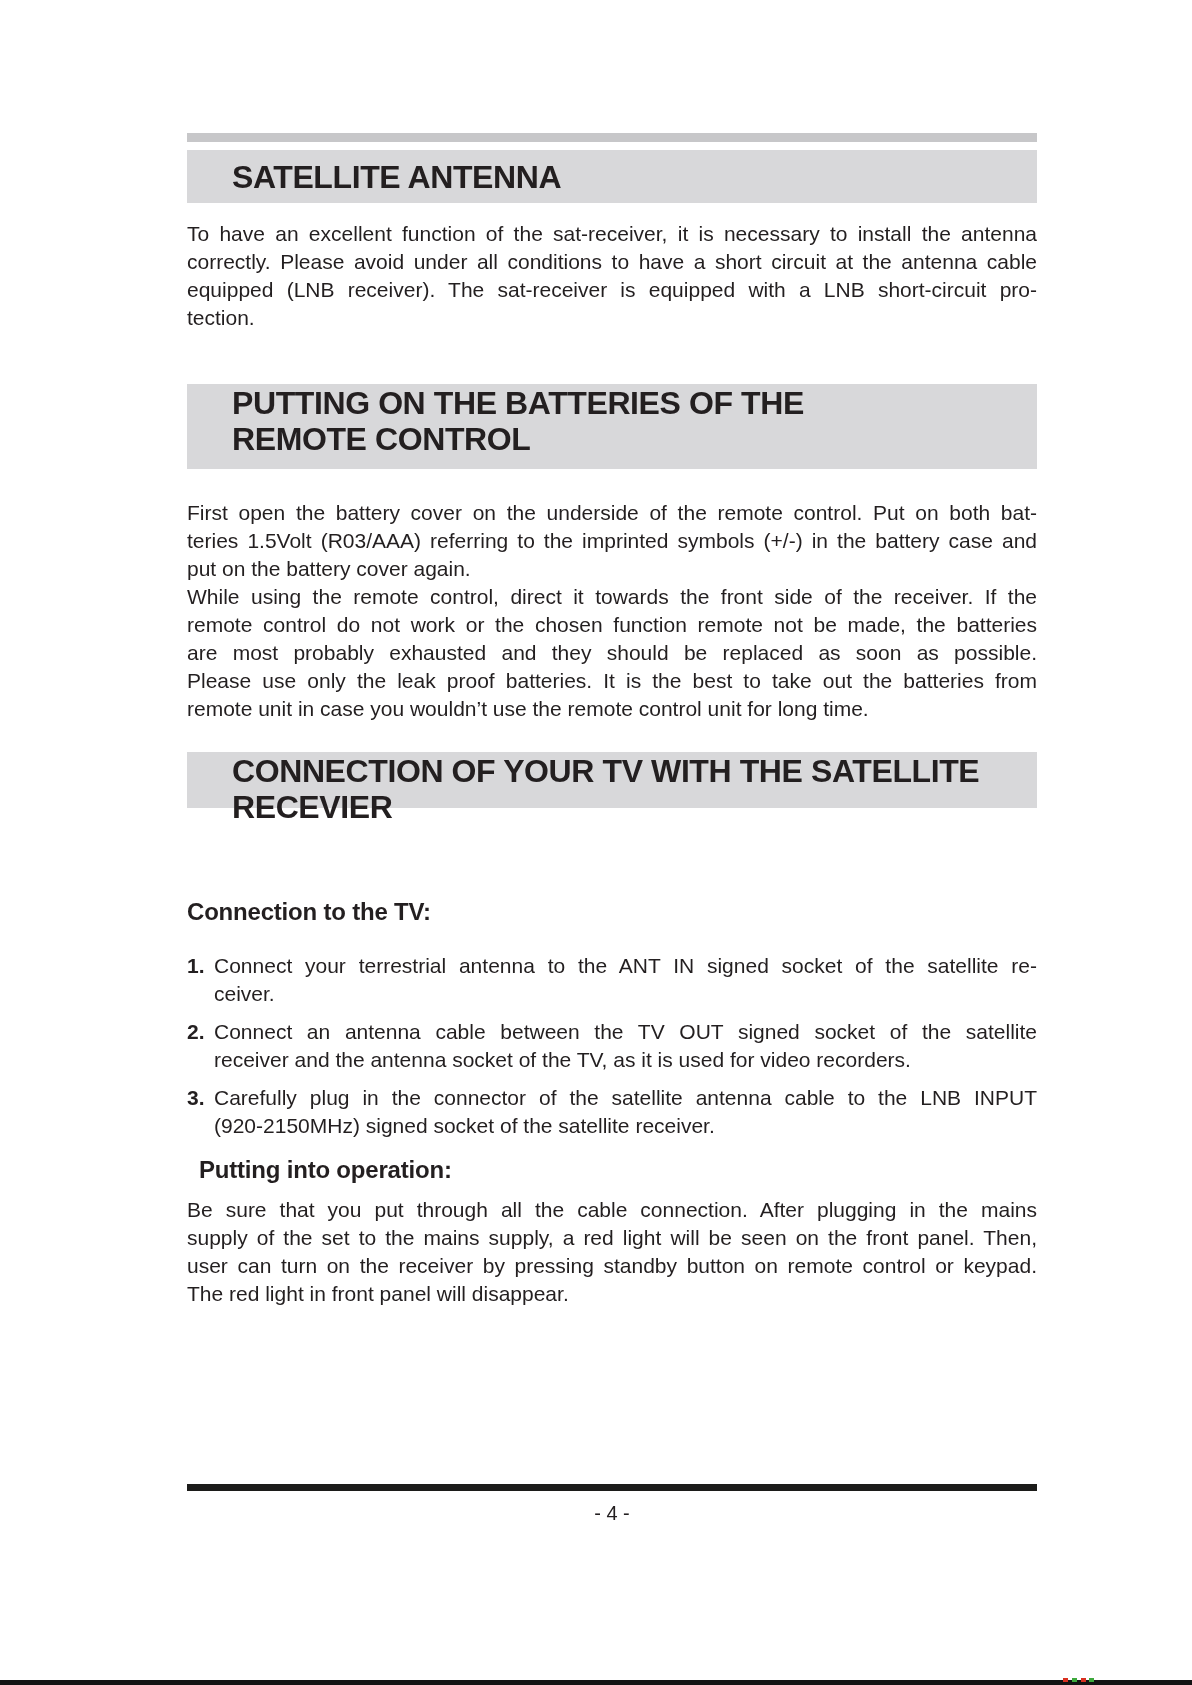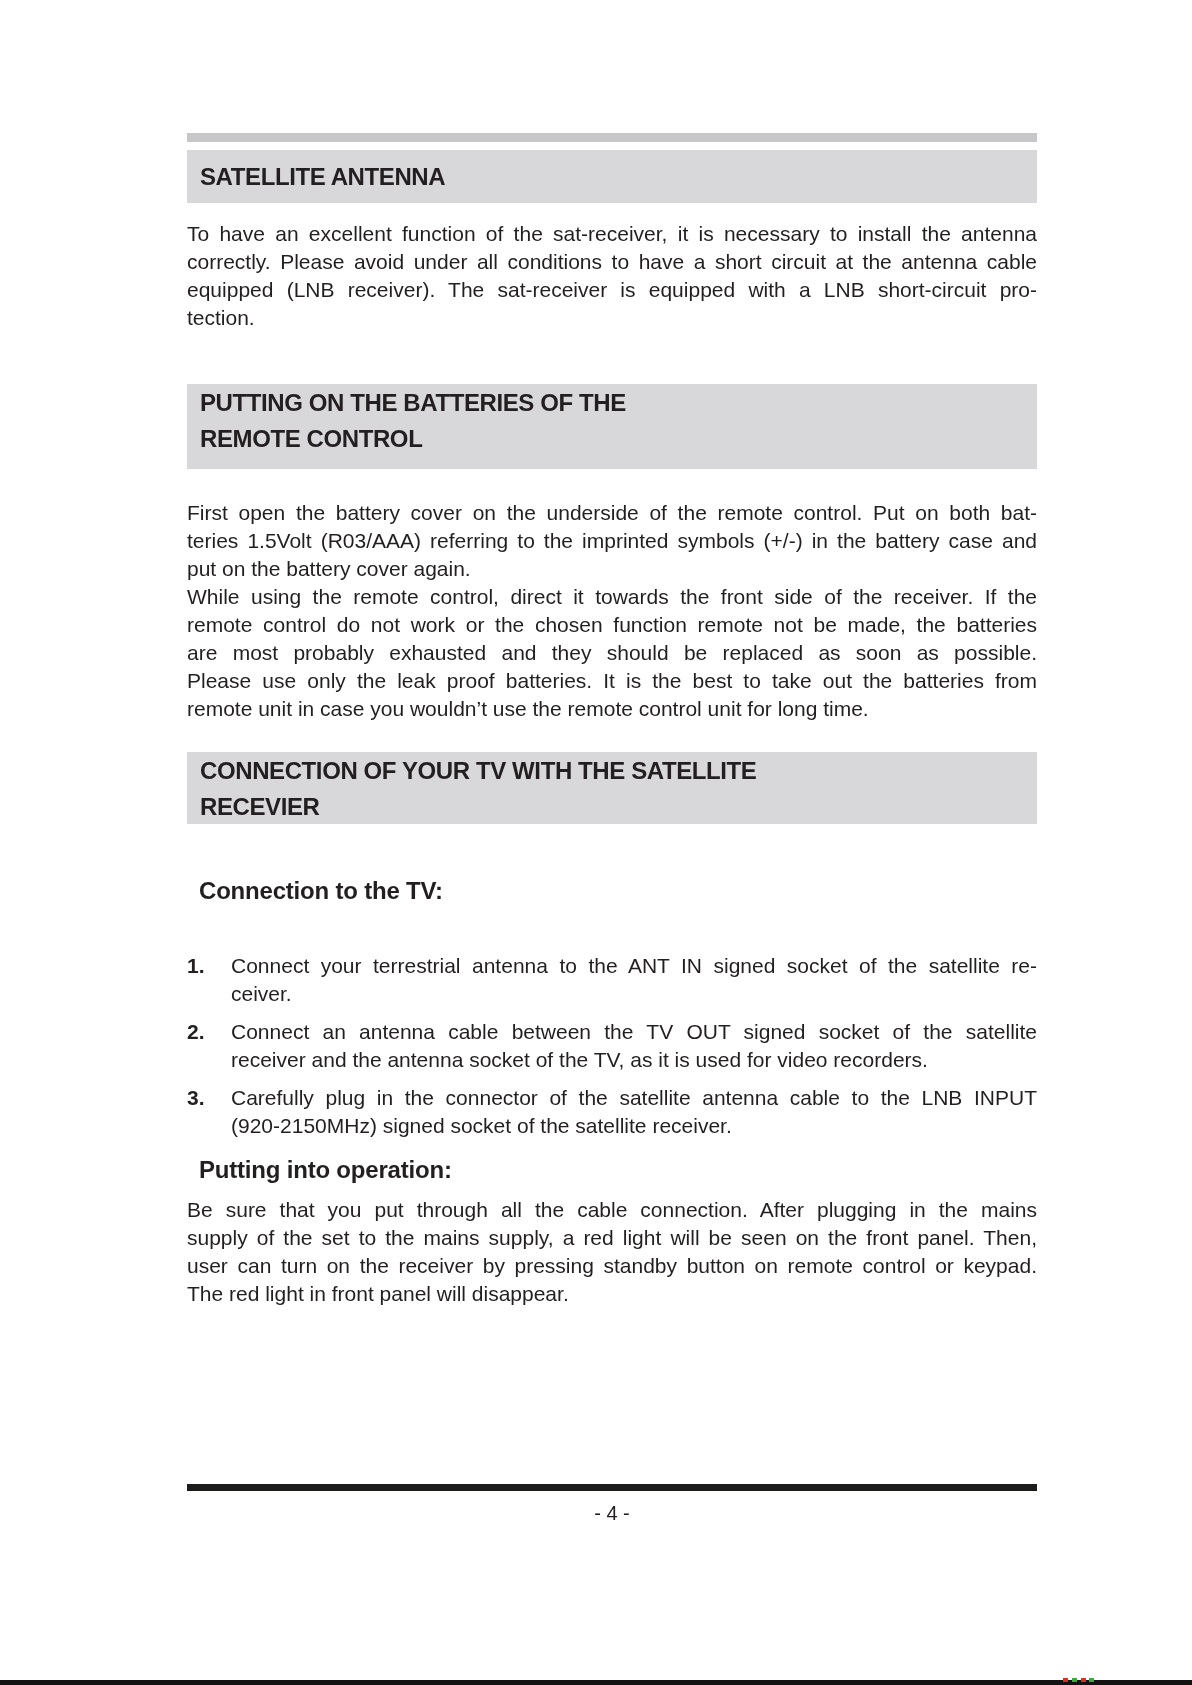--- a/index.html
+++ b/index.html
@@ -7,45 +7,46 @@
     position:relative; width:1192px; height:1685px; background:#ffffff;
     font-family:"Liberation Sans", sans-serif; color:#231f20; overflow:hidden;
   }
   .abs { position:absolute; }
   .col { left:187px; width:850px; }
 
   .topbar { top:133px; height:9px; background:#c7c7c9; }
 
   .graybox { background:#d8d8da; }
   .box-title {
-    font-weight:bold; font-size:24px; letter-spacing:-0.4px; line-height:36px;
-    padding-left:13px;
+    font-weight:bold; font-size:32px; letter-spacing:-0.4px; line-height:36px;
+    padding-left:21px;
+    margin-left:24px;
   }
   .box1 { top:150px; height:53px; display:flex; align-items:center; }
   .box2 { top:384px; height:85px; padding-top:1px; box-sizing:border-box; }
-  .box3 { top:752px; height:72px; padding-top:1px; box-sizing:border-box; }
+  .box3 { top:752px; height:56px; padding-top:1px; box-sizing:border-box; }
 
   .body-text { font-size:21px; line-height:28px; }
   .line { white-space:nowrap; }
   .jl { text-align:justify; text-align-last:justify; }
 
   .para1 { top:220px; }
   .para2 { top:482px;margin-top:17px; }
   .para3 { top:1196px; }
 
   .subhead { font-weight:bold; font-size:24px; letter-spacing:-0.2px; }
-  .subhead1 { top:877px;margin-left:12px; }
+  .subhead1 { top:898px; }
   .subhead2 { top:1156px;margin-left:12px; }
 
   .list-item { font-size:21px; line-height:28px; }
   .li1 { top:952px; }
   .li2 { top:1018px; }
   .li3 { top:1084px; }
   .li-num { position:absolute; left:0; top:0; font-weight:bold; }
-  .li-body { margin-left:44px; }
+  .li-body { margin-left:27px; }
 
   .footer-rule { top:1484px; height:7px; background:#1c1c1a; }
   .page-number { top:1502px; font-size:20px; text-align:center; }
 
   .bottom-edge { left:0; top:1680px; width:1192px; height:5px; background:#131313; }
   .reg-mark { position:absolute; top:-2px; width:5px; height:4px; }
 </style>
 </head>
 <body>
 

